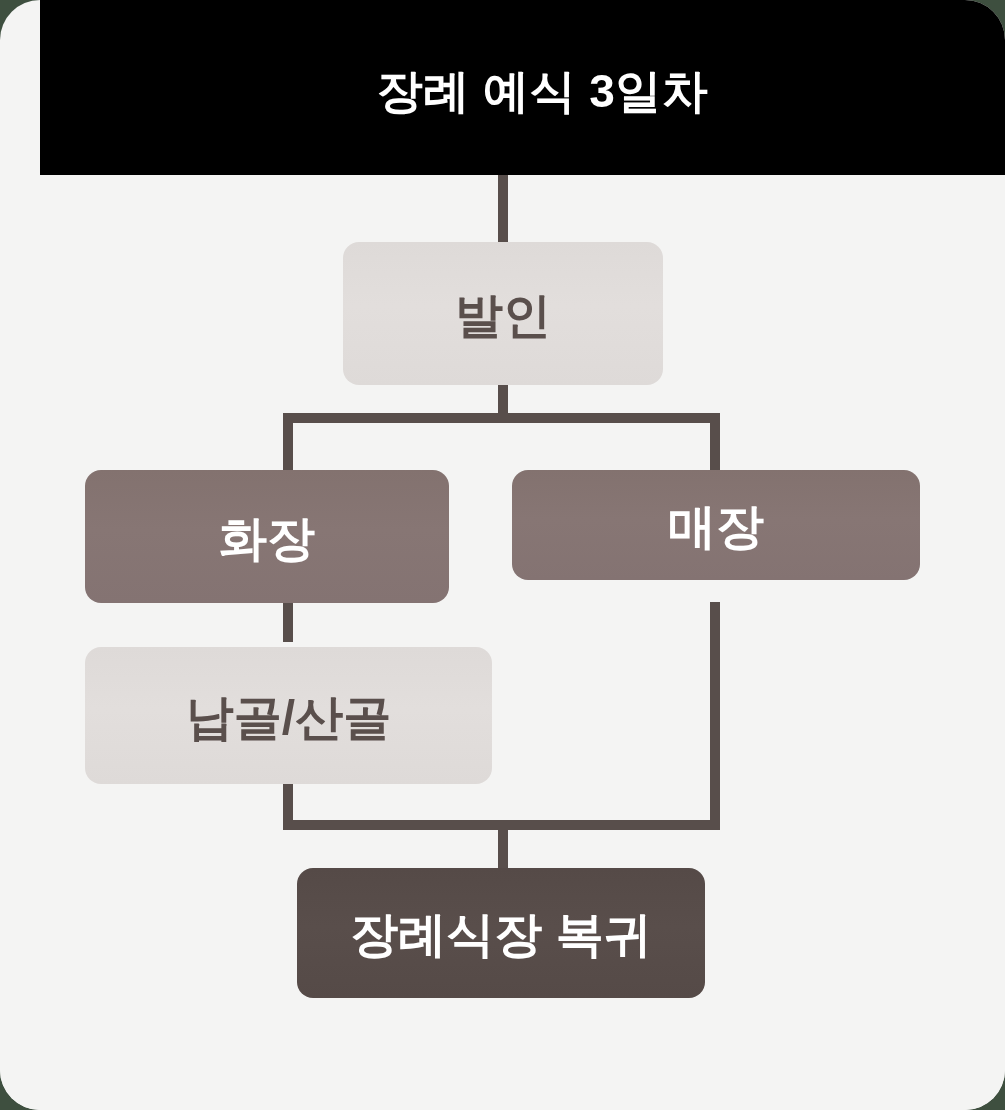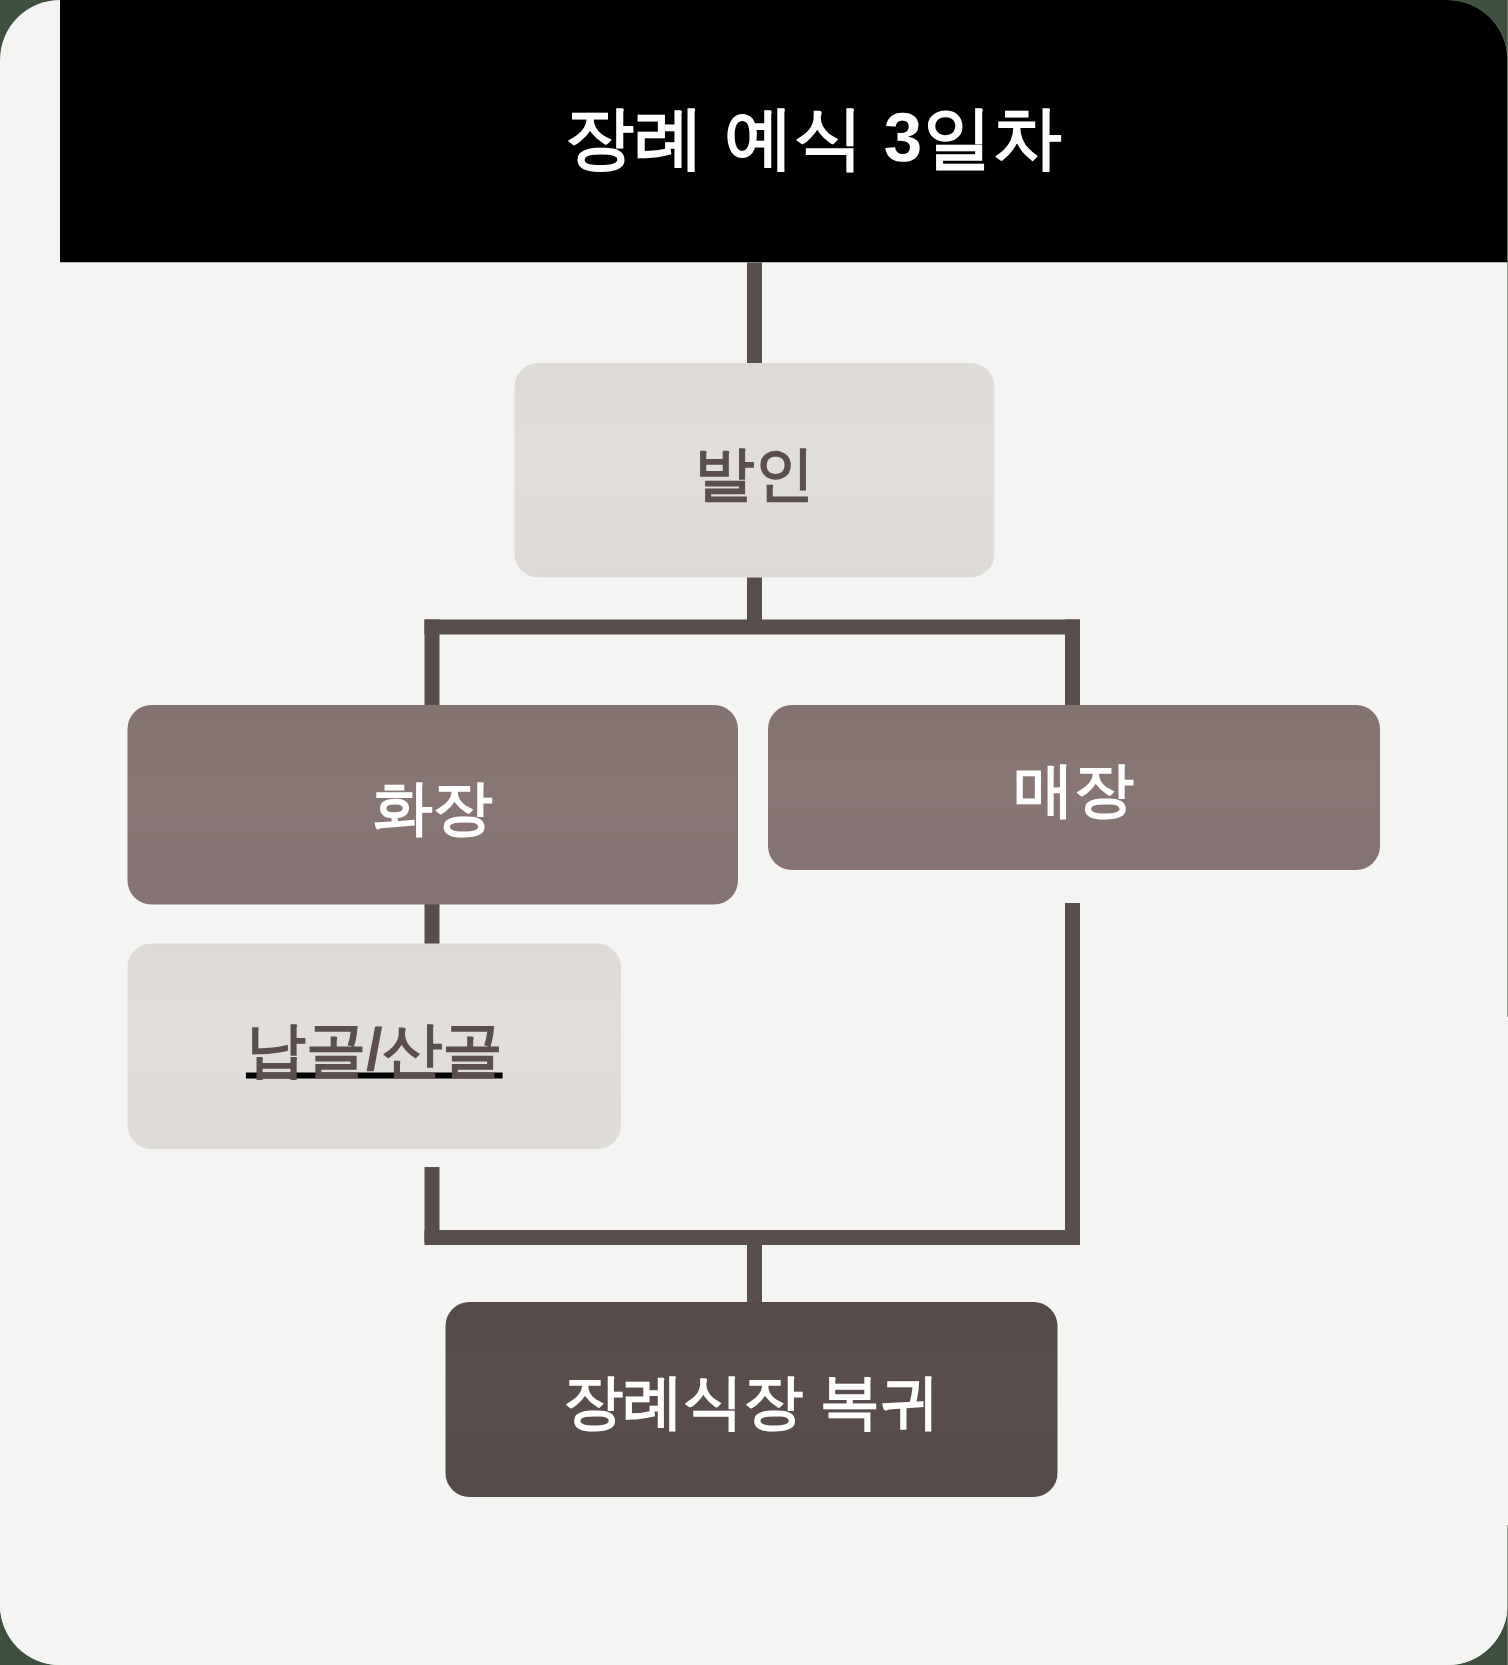--- a/index.html
+++ b/index.html
@@ -64,21 +64,21 @@
   .node {
     position: absolute;
     border-radius: 16px;
     display: flex;
     align-items: center;
     justify-content: center;
     box-sizing: border-box;
     text-align: center;
   }
   .node span {
-    font-size: 40px;
+    font-size: 48px;
     font-weight: bold;
     line-height: 1;
     padding-top: 4px;
   }
 
   .node-light {
     background: linear-gradient(180deg, #dedad8 0%, #e2dedc 45%, #dedad8 100%);
   }
   .node-light span { color: #5a4f4c; }
 
@@ -99,23 +99,23 @@
   #bar-split        { left: 283px; top: 238px; width: 437px; height: 10px; }
   #line-split-left  { left: 283px; top: 238px; width: 10px;  height: 57px; }
   #line-split-right { left: 710px; top: 238px; width: 10px;  height: 57px; }
   #line-hwajang     { left: 283px; top: 427px; width: 10px;  height: 40px; }
   #line-nabgol      { left: 283px; top: 603px; width: 10px;  height: 50px; }
   #line-maejang     { left: 710px; top: 427px; width: 10px;  height: 226px; }
   #bar-merge        { left: 283px; top: 645px; width: 437px; height: 10px; }
   #line-merge-down  { left: 498px; top: 645px; width: 10px;  height: 55px; }
 
   #node-balin   { left: 343px; top: 67px;  width: 320px; height: 143px; }
-  #node-hwajang { left: 85px;  top: 295px; width: 407px; height: 133px; }
+  #node-hwajang { left: 85px;  top: 295px; width: 364px; height: 133px; }
   #node-maejang { left: 512px; top: 295px; width: 408px; height: 110px; }
-  #node-nabgol  { left: 85px;  top: 454px; width: 329px; height: 137px; text-decoration: underline; }
+  #node-nabgol  { left: 85px;  top: 472px; width: 407px; height: 137px; }
   #node-return  { left: 297px; top: 693px; width: 408px; height: 130px; }
 </style>
 </head>
 <body>
 
 <div id="card">
 
   <div id="header">
     <div id="header-title">장례 예식 3일차</div>
   </div>

